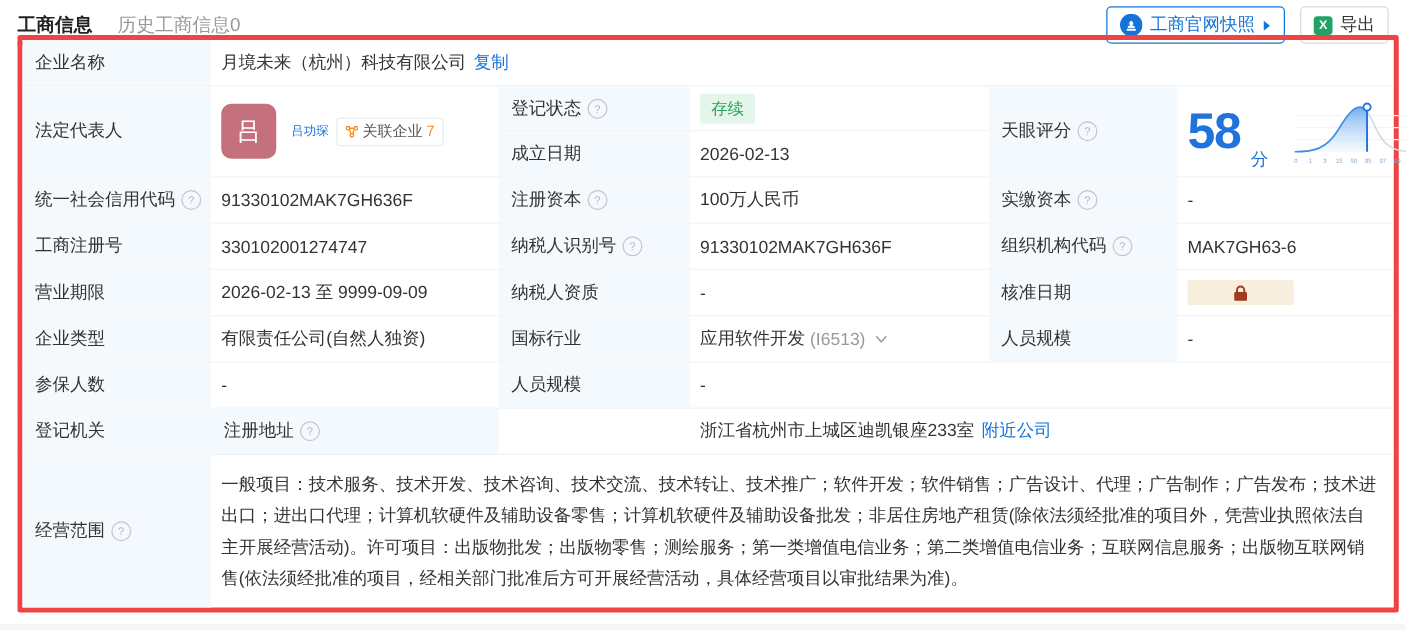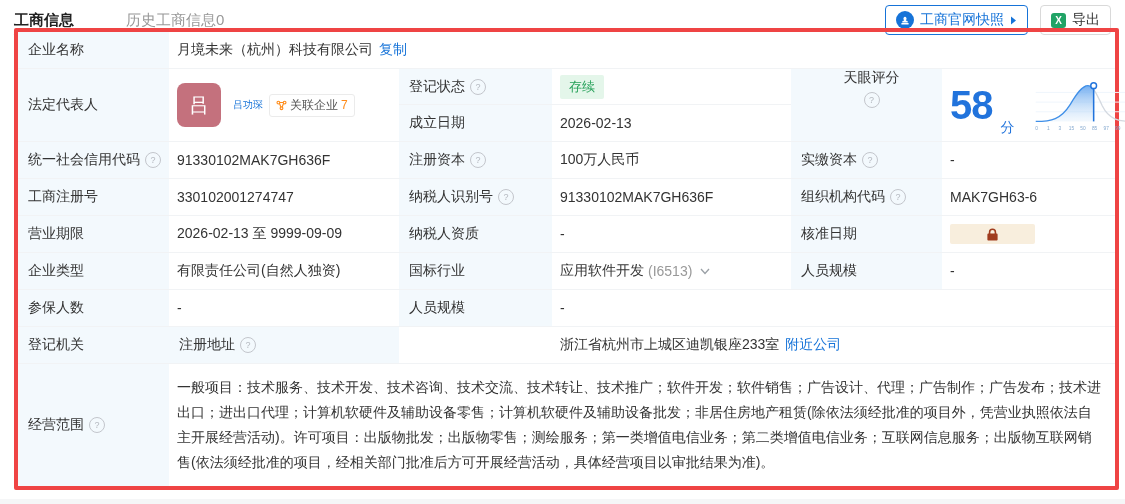--- a/index.html
+++ b/index.html
@@ -1,18 +1,18 @@
 <!DOCTYPE html>
 <html><head>
 <meta charset="utf-8">
 <style>
   html,body{margin:0;padding:0;background:#fff;}
   body{width:1125px;height:504px;position:relative;font-family:"Liberation Sans","DejaVu Sans",sans-serif;color:#333;overflow:hidden;}
   .topbar{display:flex;justify-content:space-between;align-items:center;padding:0 14px;height:40px;}
-  .tabs{display:flex;gap:52px;justify-content:space-between;}
+  .tabs{display:flex;gap:20px;justify-content:space-between;}
   .tab{font-size:15px;color:#999;cursor:pointer;height:40px;display:flex;align-items:center;position:relative;}
   .tab.active{color:#222;font-weight:700;}
   .tab.active::after{content:"";position:absolute;left:0;right:0;bottom:4px;height:3px;background:#1673d8;border-radius:2px;}
   .actions{display:flex;gap:12px;align-items:center;}
   .btn{display:flex;align-items:center;gap:6px;border-radius:4px;background:#fff;font-size:14px;height:28px;padding:0 10px;cursor:pointer;}
   .btn-snapshot{border:1px solid #1673d8;color:#1673d8;}
   .btn-export{border:1px solid #d9d9d9;color:#333;}
   .xls{display:inline-flex;width:15px;height:15px;border-radius:3px;background:#21a366;color:#fff;font-size:10px;font-weight:700;align-items:center;justify-content:center;}
   .card{position:absolute;left:14px;top:28px;width:1097px;border:4px solid #ef4444;border-radius:2px;}
   .row{display:grid;grid-template-columns:151px 230px 153px 239px 151px 1fr;border-bottom:1px solid #f1f3f5;}
@@ -105,21 +105,21 @@
         <span class="rel-count">7</span>
       </span>
     </div>
     <div class="lb subline">
       <span>登记状态</span>
       <span class="help">?</span>
     </div>
     <div class="vl subline">
       <span class="badge-status">存续</span>
     </div>
-    <div class="lb rspan" style="grid-column:5;flex-direction:column;">
+    <div class="lb rspan" style="grid-column:5;">
       <span>天眼评分</span>
       <span class="help">?</span>
     </div>
     <div class="vl rspan score-cell" style="grid-column:6;">
       <span class="score-num">58</span>
       <span class="score-unit">分</span>
       <svg class="score-chart" width="102" height="56" viewBox="0 0 104 58">
         <defs>
           <linearGradient id="sg" x1="0" y1="0" x2="0" y2="1">
             <stop offset="0" stop-color="#5ba0ee" stop-opacity="0.85"></stop>

